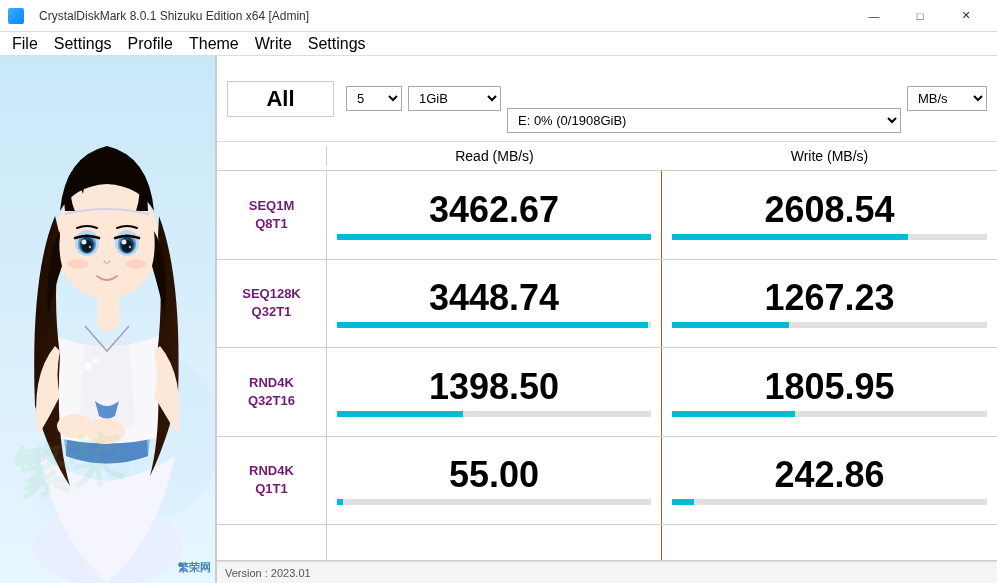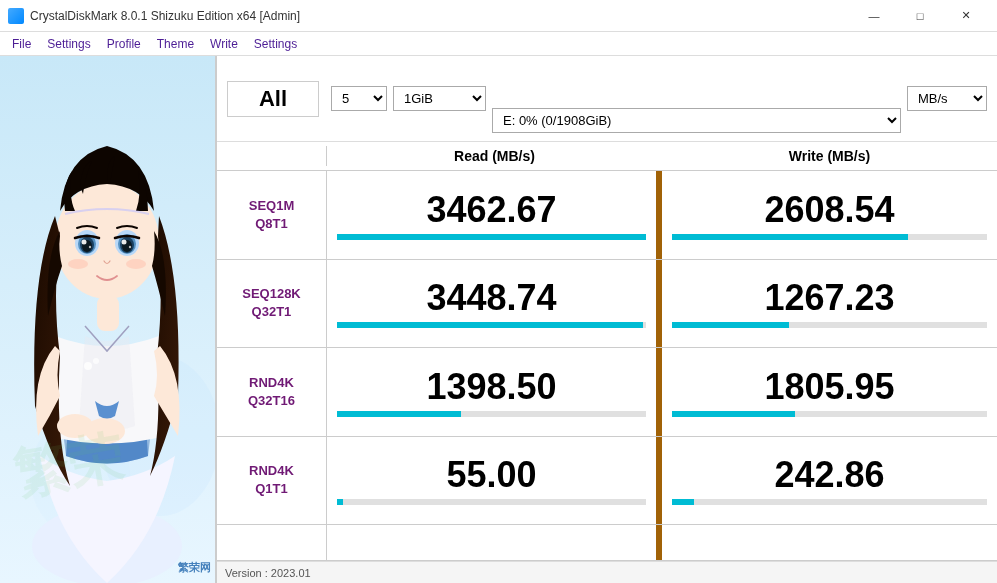--- a/index.html
+++ b/index.html
@@ -17,21 +17,21 @@
       border-bottom: 1px solid #ddd;
       display: flex;
       align-items: center;
       justify-content: space-between;
       padding: 0 8px;
       height: 32px;
     }
     .title-bar-left {
       display: flex;
       align-items: center;
-      gap: 6px;
+      gap: 15px;
     }
     .title-icon {
       width: 16px;
       height: 16px;
       background: linear-gradient(135deg, #4af, #08f);
       border-radius: 2px;
     }
     .title-text {
       font-size: 12px;
       color: #333;
@@ -57,22 +57,22 @@
     .menu-bar {
       background: #fff;
       display: flex;
       align-items: center;
       height: 24px;
       padding: 0 4px;
       border-bottom: 1px solid #ddd;
     }
     .menu-item {
       padding: 2px 8px;
-      font-size: 12px;
-      color: #4c1d95;
+      font-size: 16px;
+      color: #000000;
       cursor: pointer;
     }
 
     
     .main-content {
       display: flex;
       height: calc(583px - 32px - 24px);
       background: #fff;
     }
 
@@ -110,21 +110,21 @@
       align-items: center;
       padding: 8px 10px;
       gap: 6px;
       border-bottom: 1px solid #ddd;
     }
 
     .all-label {
       font-size: 22px;
       font-weight: bold;
       color: #000;
-      width: 92px;
+      width: 107px;
       text-align: center;
       border: 1px solid #ccc;
       padding: 4px 8px;
       margin-right: 6px;
     }
 
     select {
       border: 1px solid #aaa;
       background: #fff;
       padding: 3px 20px 3px 6px;
@@ -143,21 +143,21 @@
 
     .bench-header {
       display: grid;
       grid-template-columns: 110px 1fr 1fr;
       border-bottom: 1px solid #ccc;
       padding: 4px 0;
     }
 
     .bench-header .col-label {
       text-align: center;
-      font-weight: bold;
+      font-weight: normal;
       font-size: 14px;
       color: #000;
       padding: 2px 0;
     }
 
     .bench-header .col-label:first-child {
       border-right: 1px solid #ccc;
     }
 
     .bench-row {
@@ -180,21 +180,21 @@
       padding: 8px 4px;
       line-height: 1.4;
     }
 
     .bench-cell {
       display: flex;
       flex-direction: column;
       align-items: center;
       justify-content: center;
       padding: 6px 10px;
-      border-right: 6px solid #a16207;
+      border-right: 1px solid #a16207;
       position: relative;
     }
     .bench-cell:last-child {
       border-right: none;
     }
 
     .bench-value {
       font-size: 36px;
       font-weight: bold;
       color: #000;

